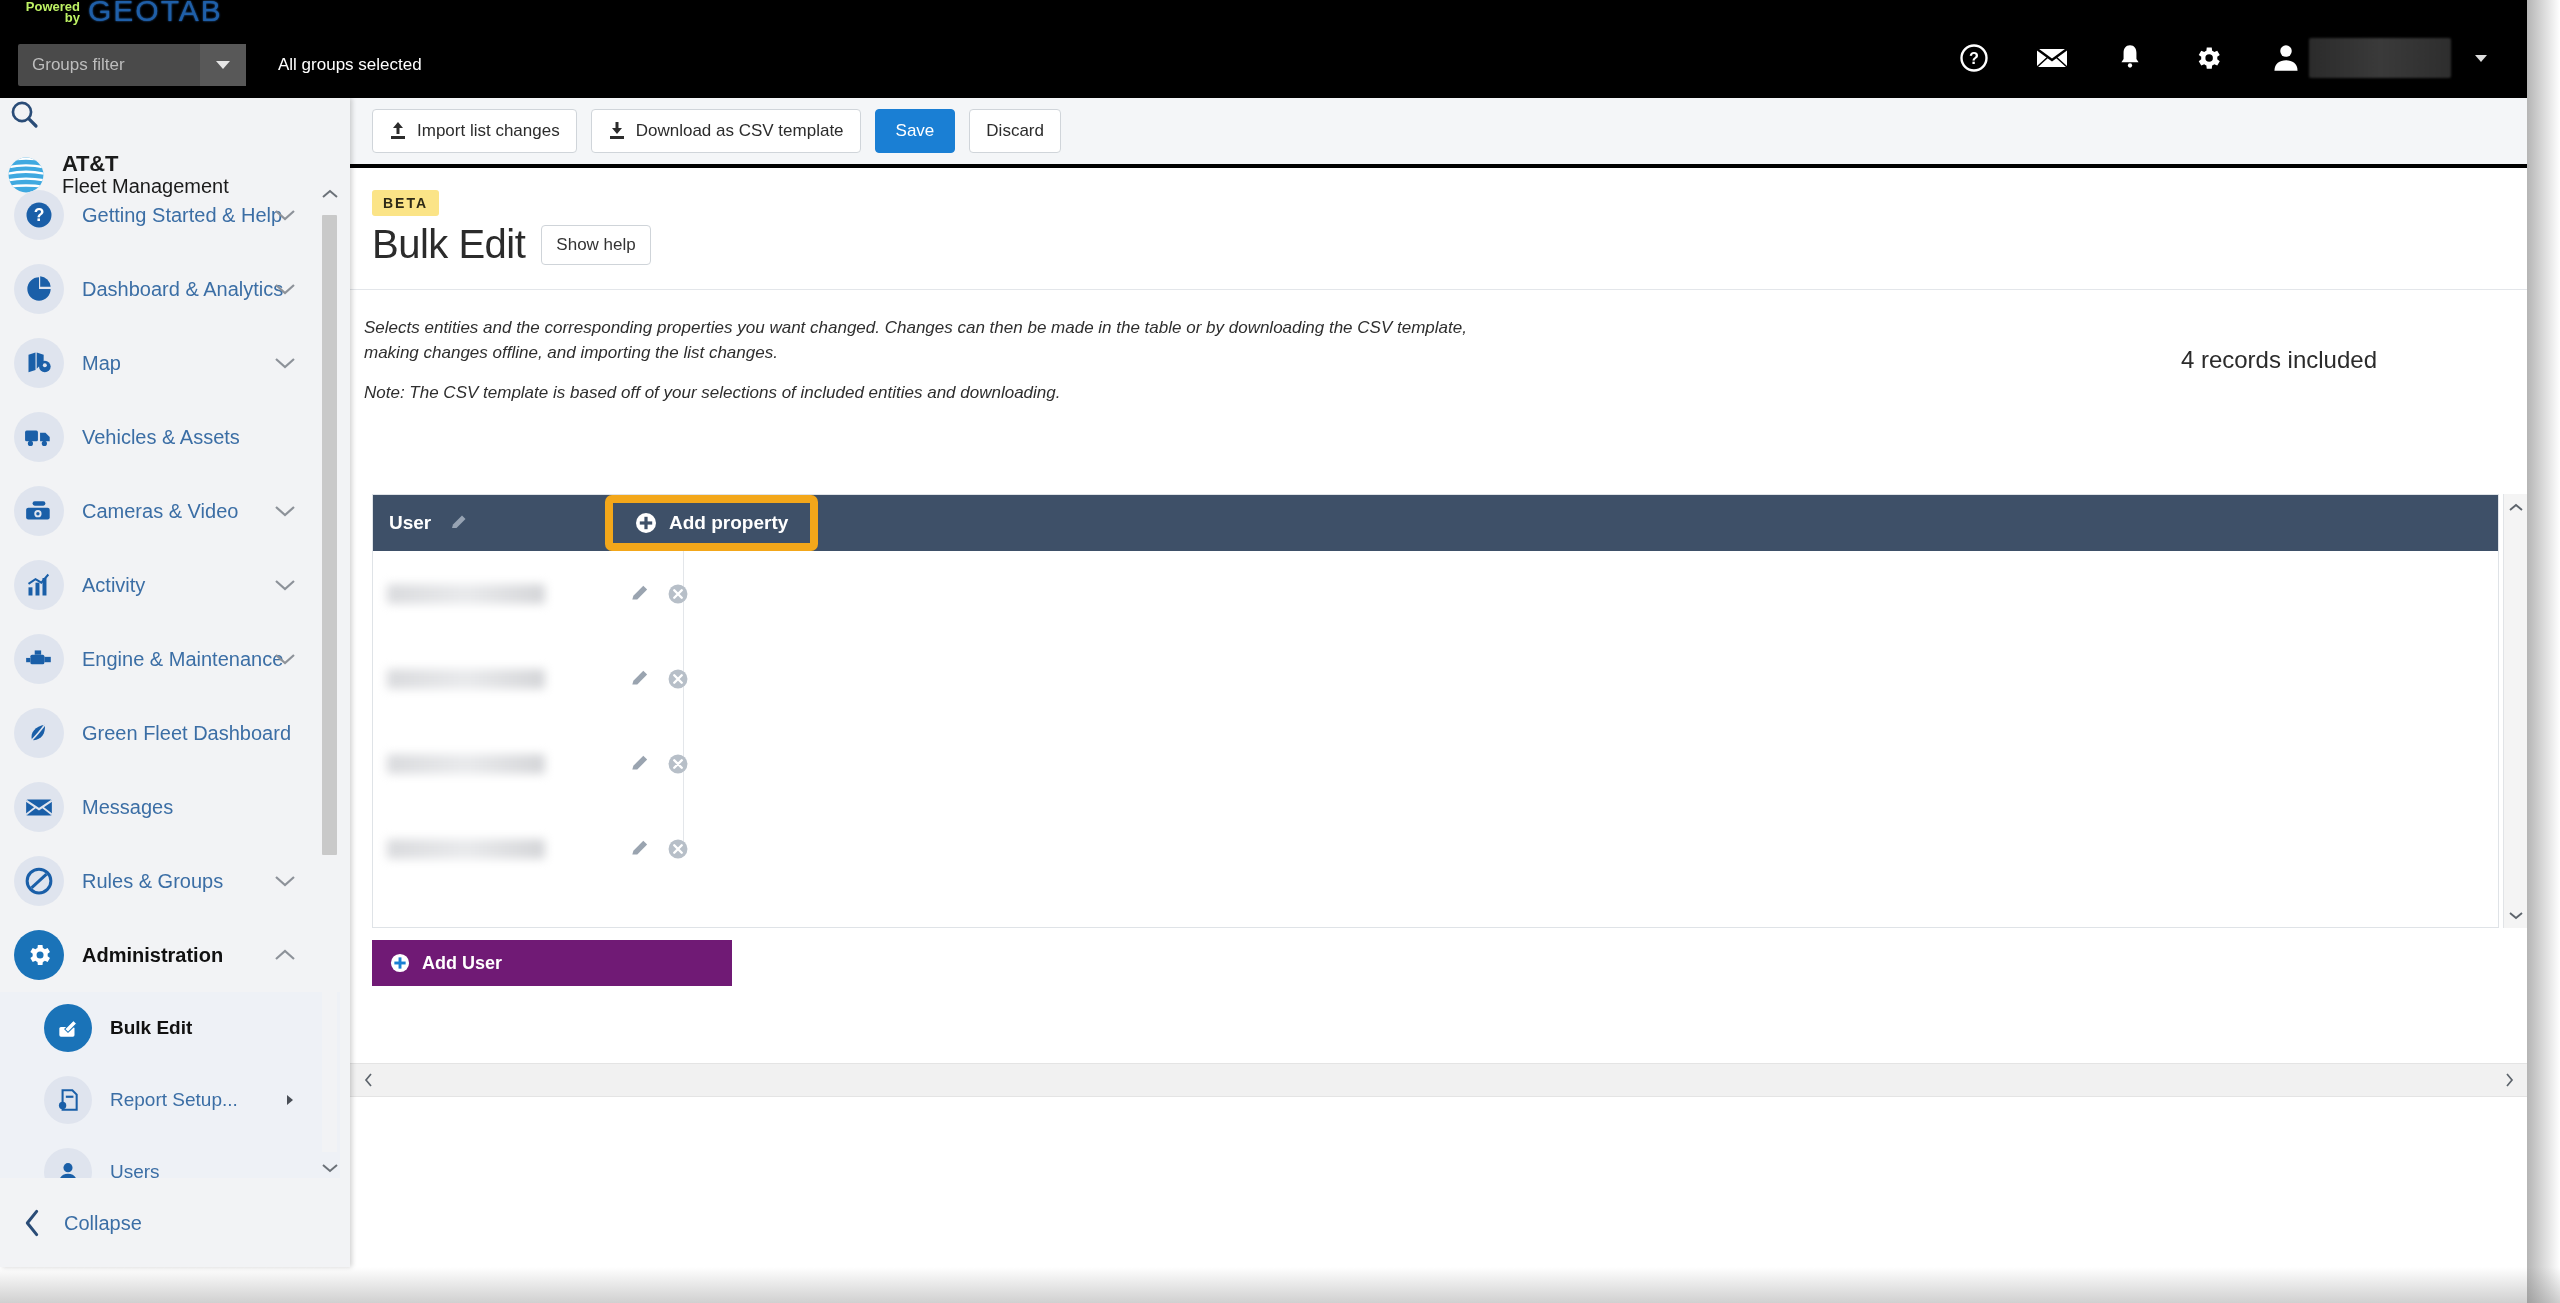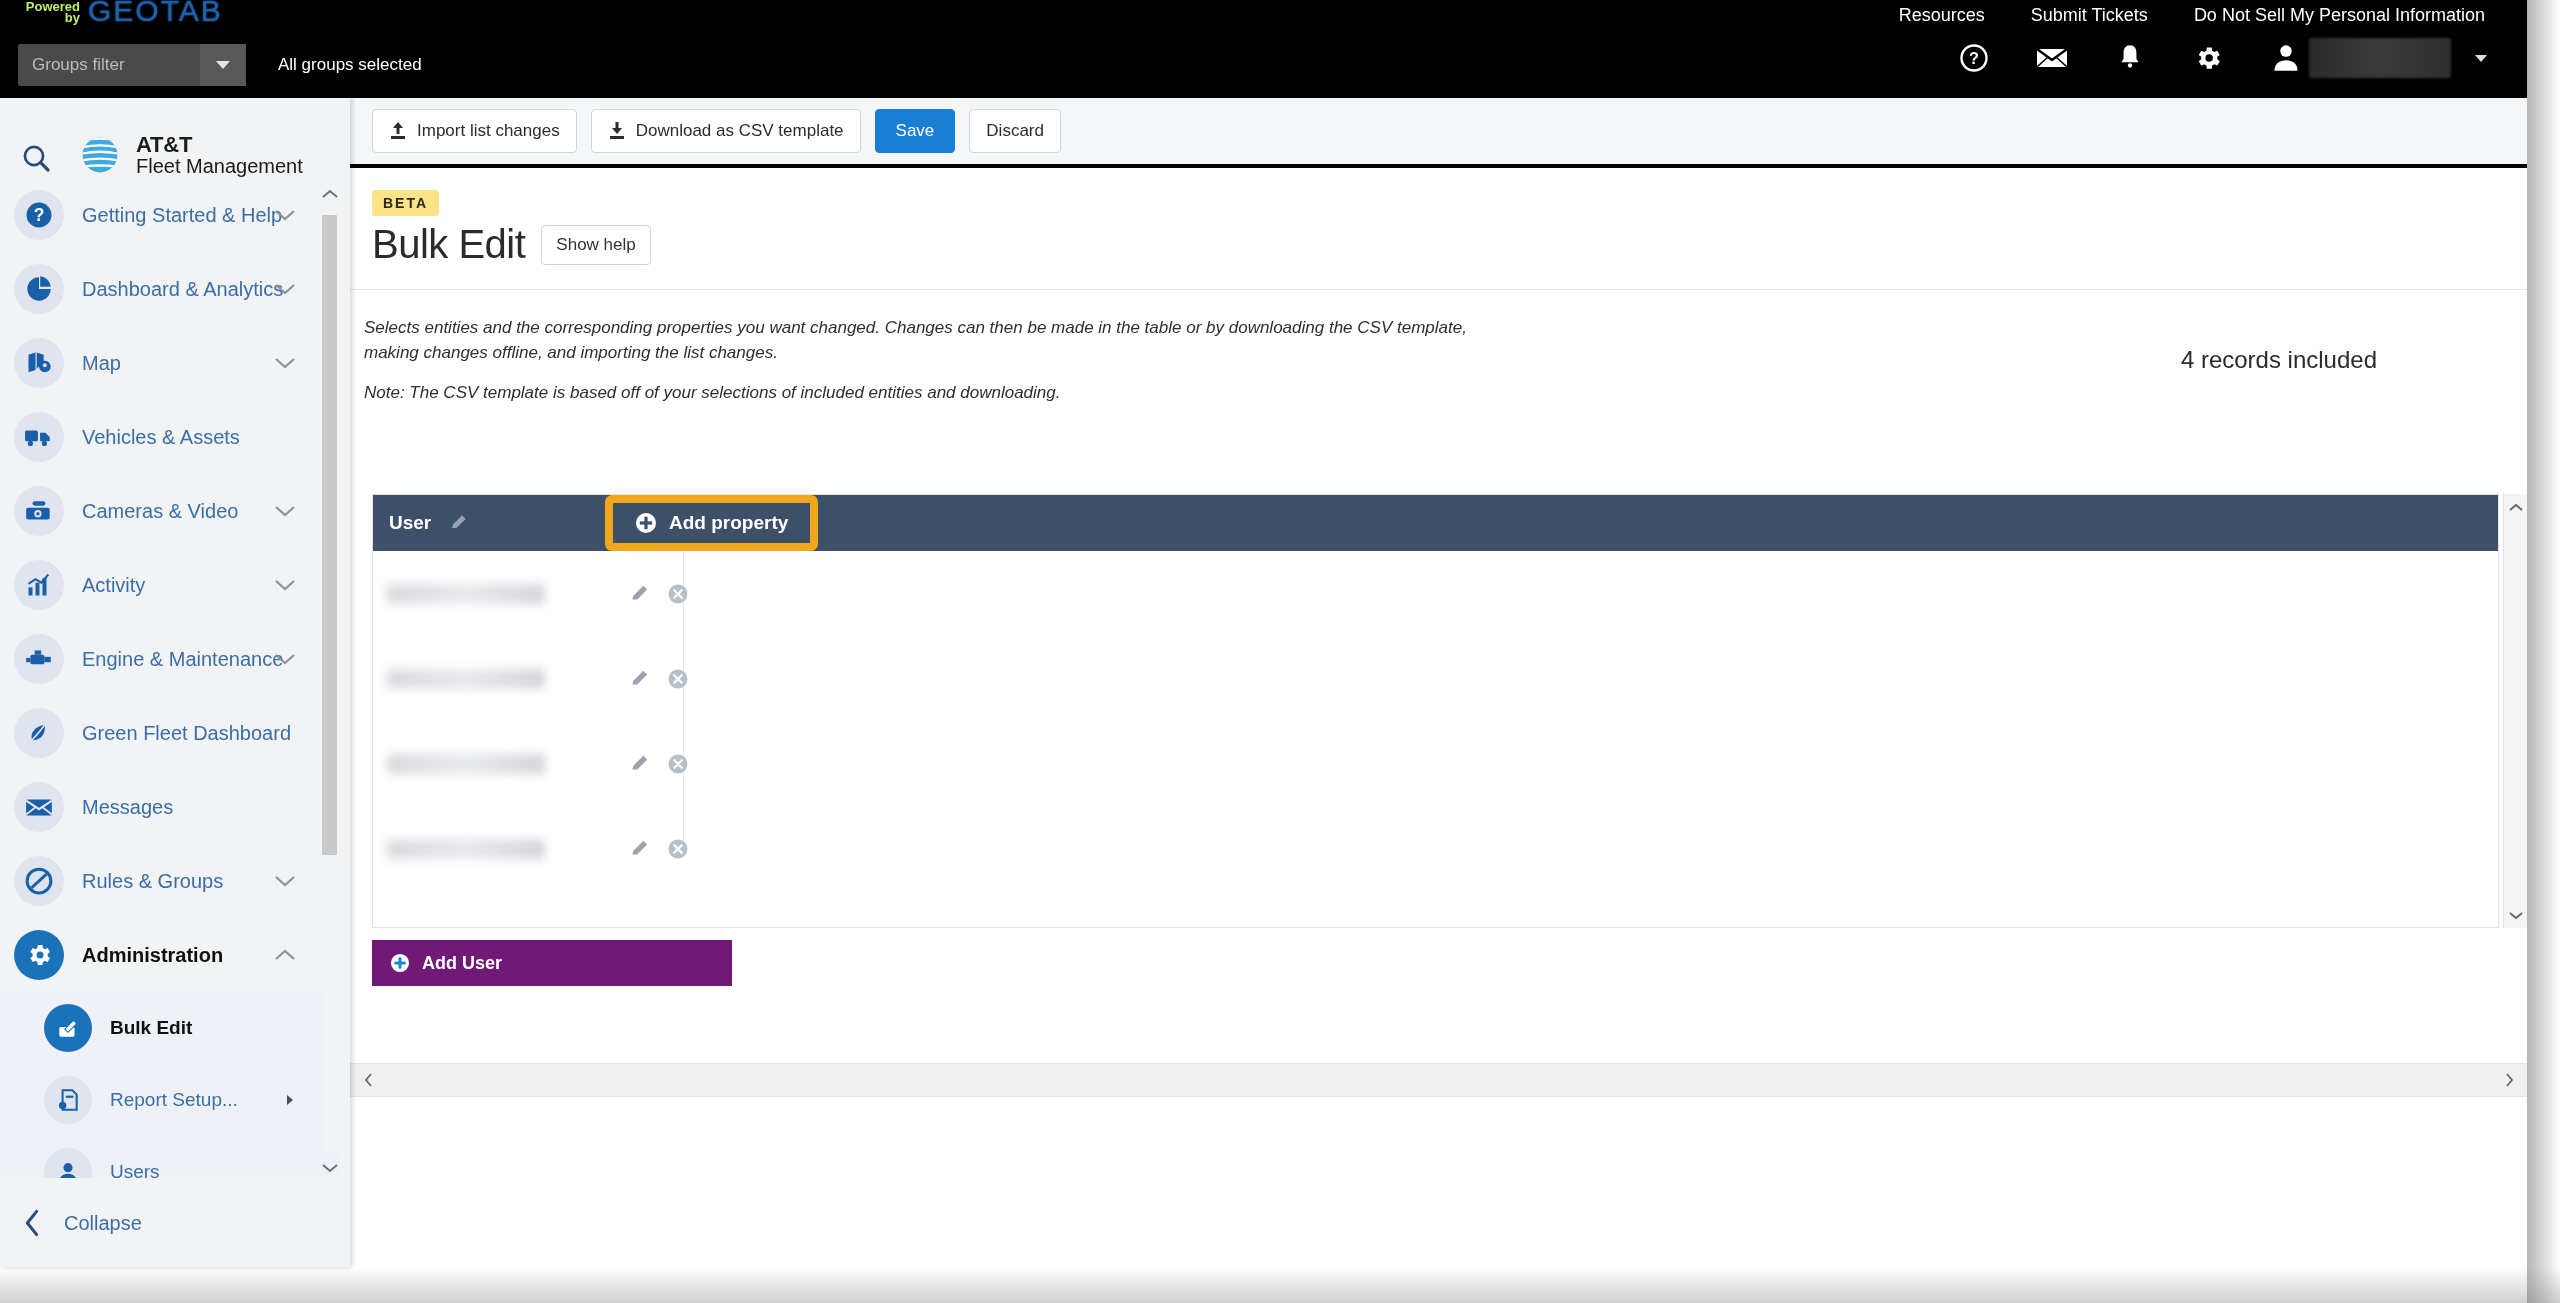--- a/index.html
+++ b/index.html
@@ -73,21 +73,21 @@
     border-top:7px solid #ddd; margin-left:18px;
   }
 
   
   .sidebar {
     position:absolute; left:0; top:98px; width: 350px; height: 1169px;
     background:#f2f3f5; z-index:30;
     box-shadow: 2px 0 5px rgba(0,0,0,0.18);
   }
   .sb-head {
-    height: 80px; display:flex; align-items:flex-end; padding-left: 16px; gap: 22px;
+    height: 80px; display:flex; align-items:flex-start; padding-left: 4px; gap: 22px; flex-direction: column;
   }
   .sb-search { width:40px;height:40px; display:flex;align-items:center;justify-content:center; cursor:pointer;}
   .brand { display:flex; align-items:center; gap:14px; }
   .att-globe { width: 44px; height:44px; }
   .brand-text { line-height:1.08; }
   .brand-t1 { font-size:22px; font-weight:700; color:#1b1b1b; letter-spacing:-0.2px;}
   .brand-t2 { font-size:20px; color:#1b1b1b; }
 
   .sb-scroll {
     position:absolute; left:0; top:80px; width:340px; height: 1000px; overflow:hidden;
@@ -250,25 +250,20 @@
   <div class="topbar">
 
     <div class="geotab-logo">
       <div class="powered">
         <div>Powered</div>
         <div>by</div>
       </div>
       <div class="geotab-word">GEOTAB</div>
     </div>
 
-    <div class="toplinks">
-      <span>Resources</span>
-      <span>Submit Tickets</span>
-      <span>Do Not Sell My Personal Information</span>
-    </div>
 
     <div class="groupsbar">
       <div class="groups-filter">
         <div class="groups-filter-text">Groups filter</div>
         <div class="groups-filter-caret">
           <div class="caret-down"></div>
         </div>
       </div>
       <div class="all-groups">All groups selected</div>
     </div>

